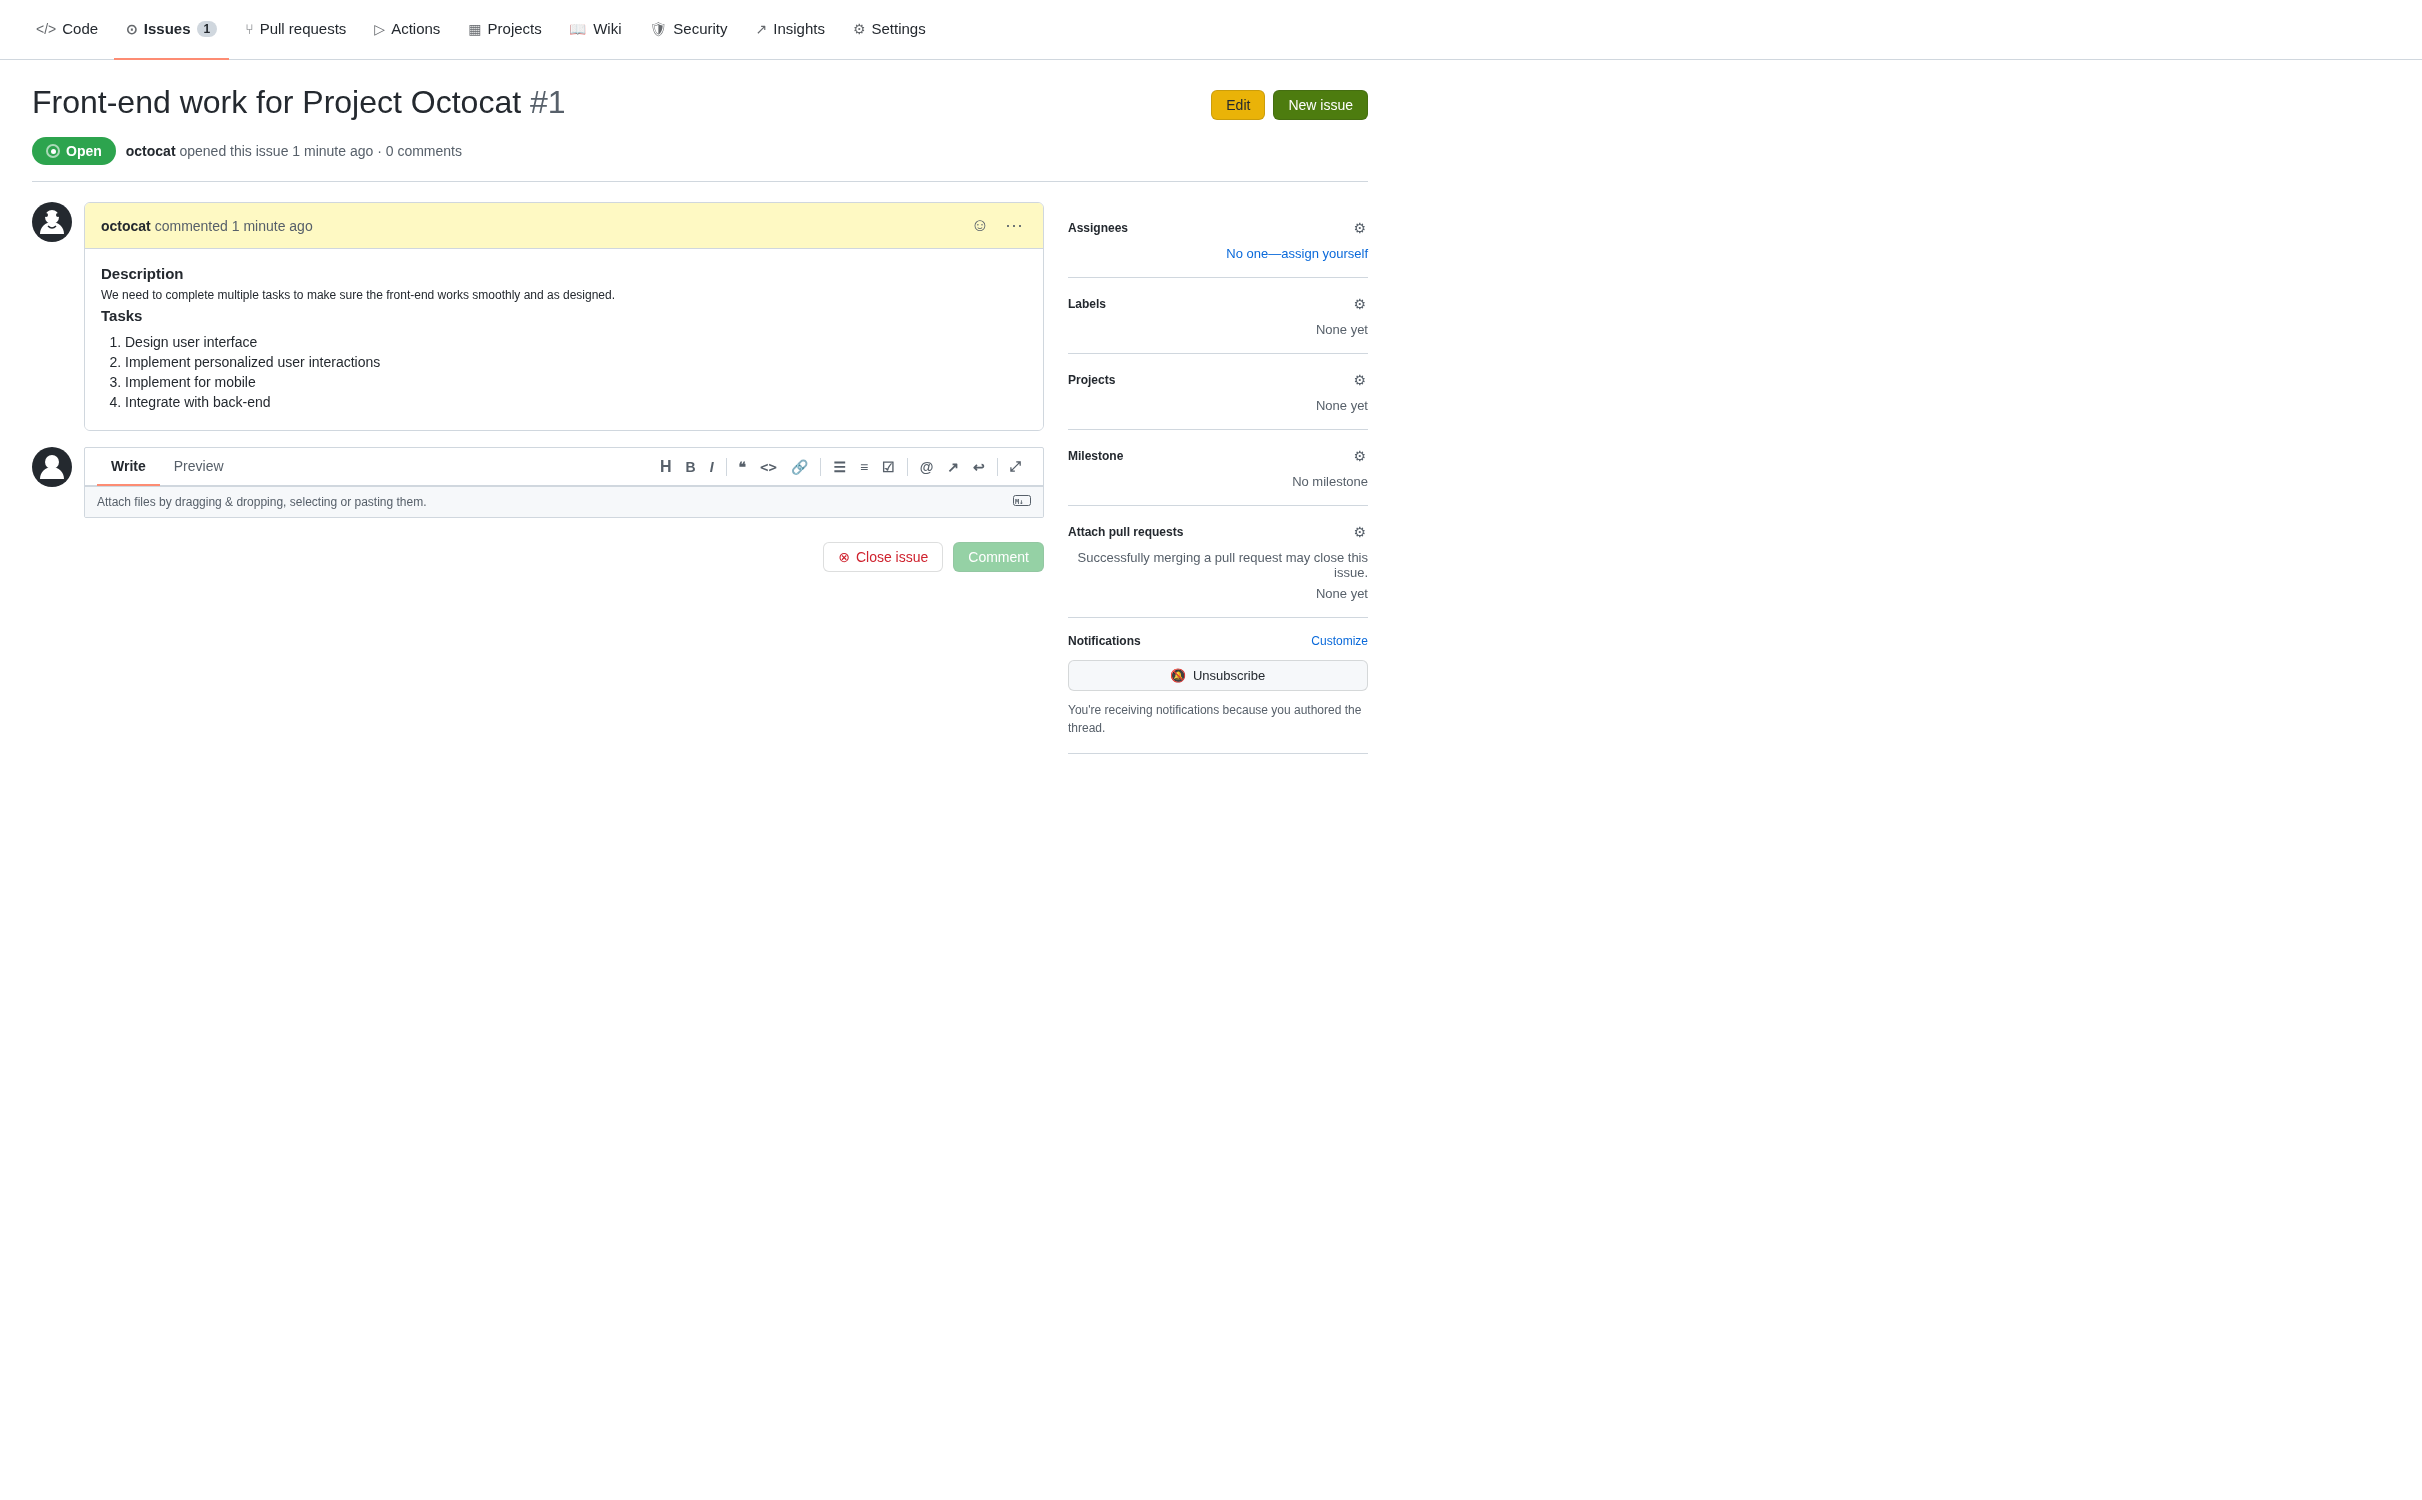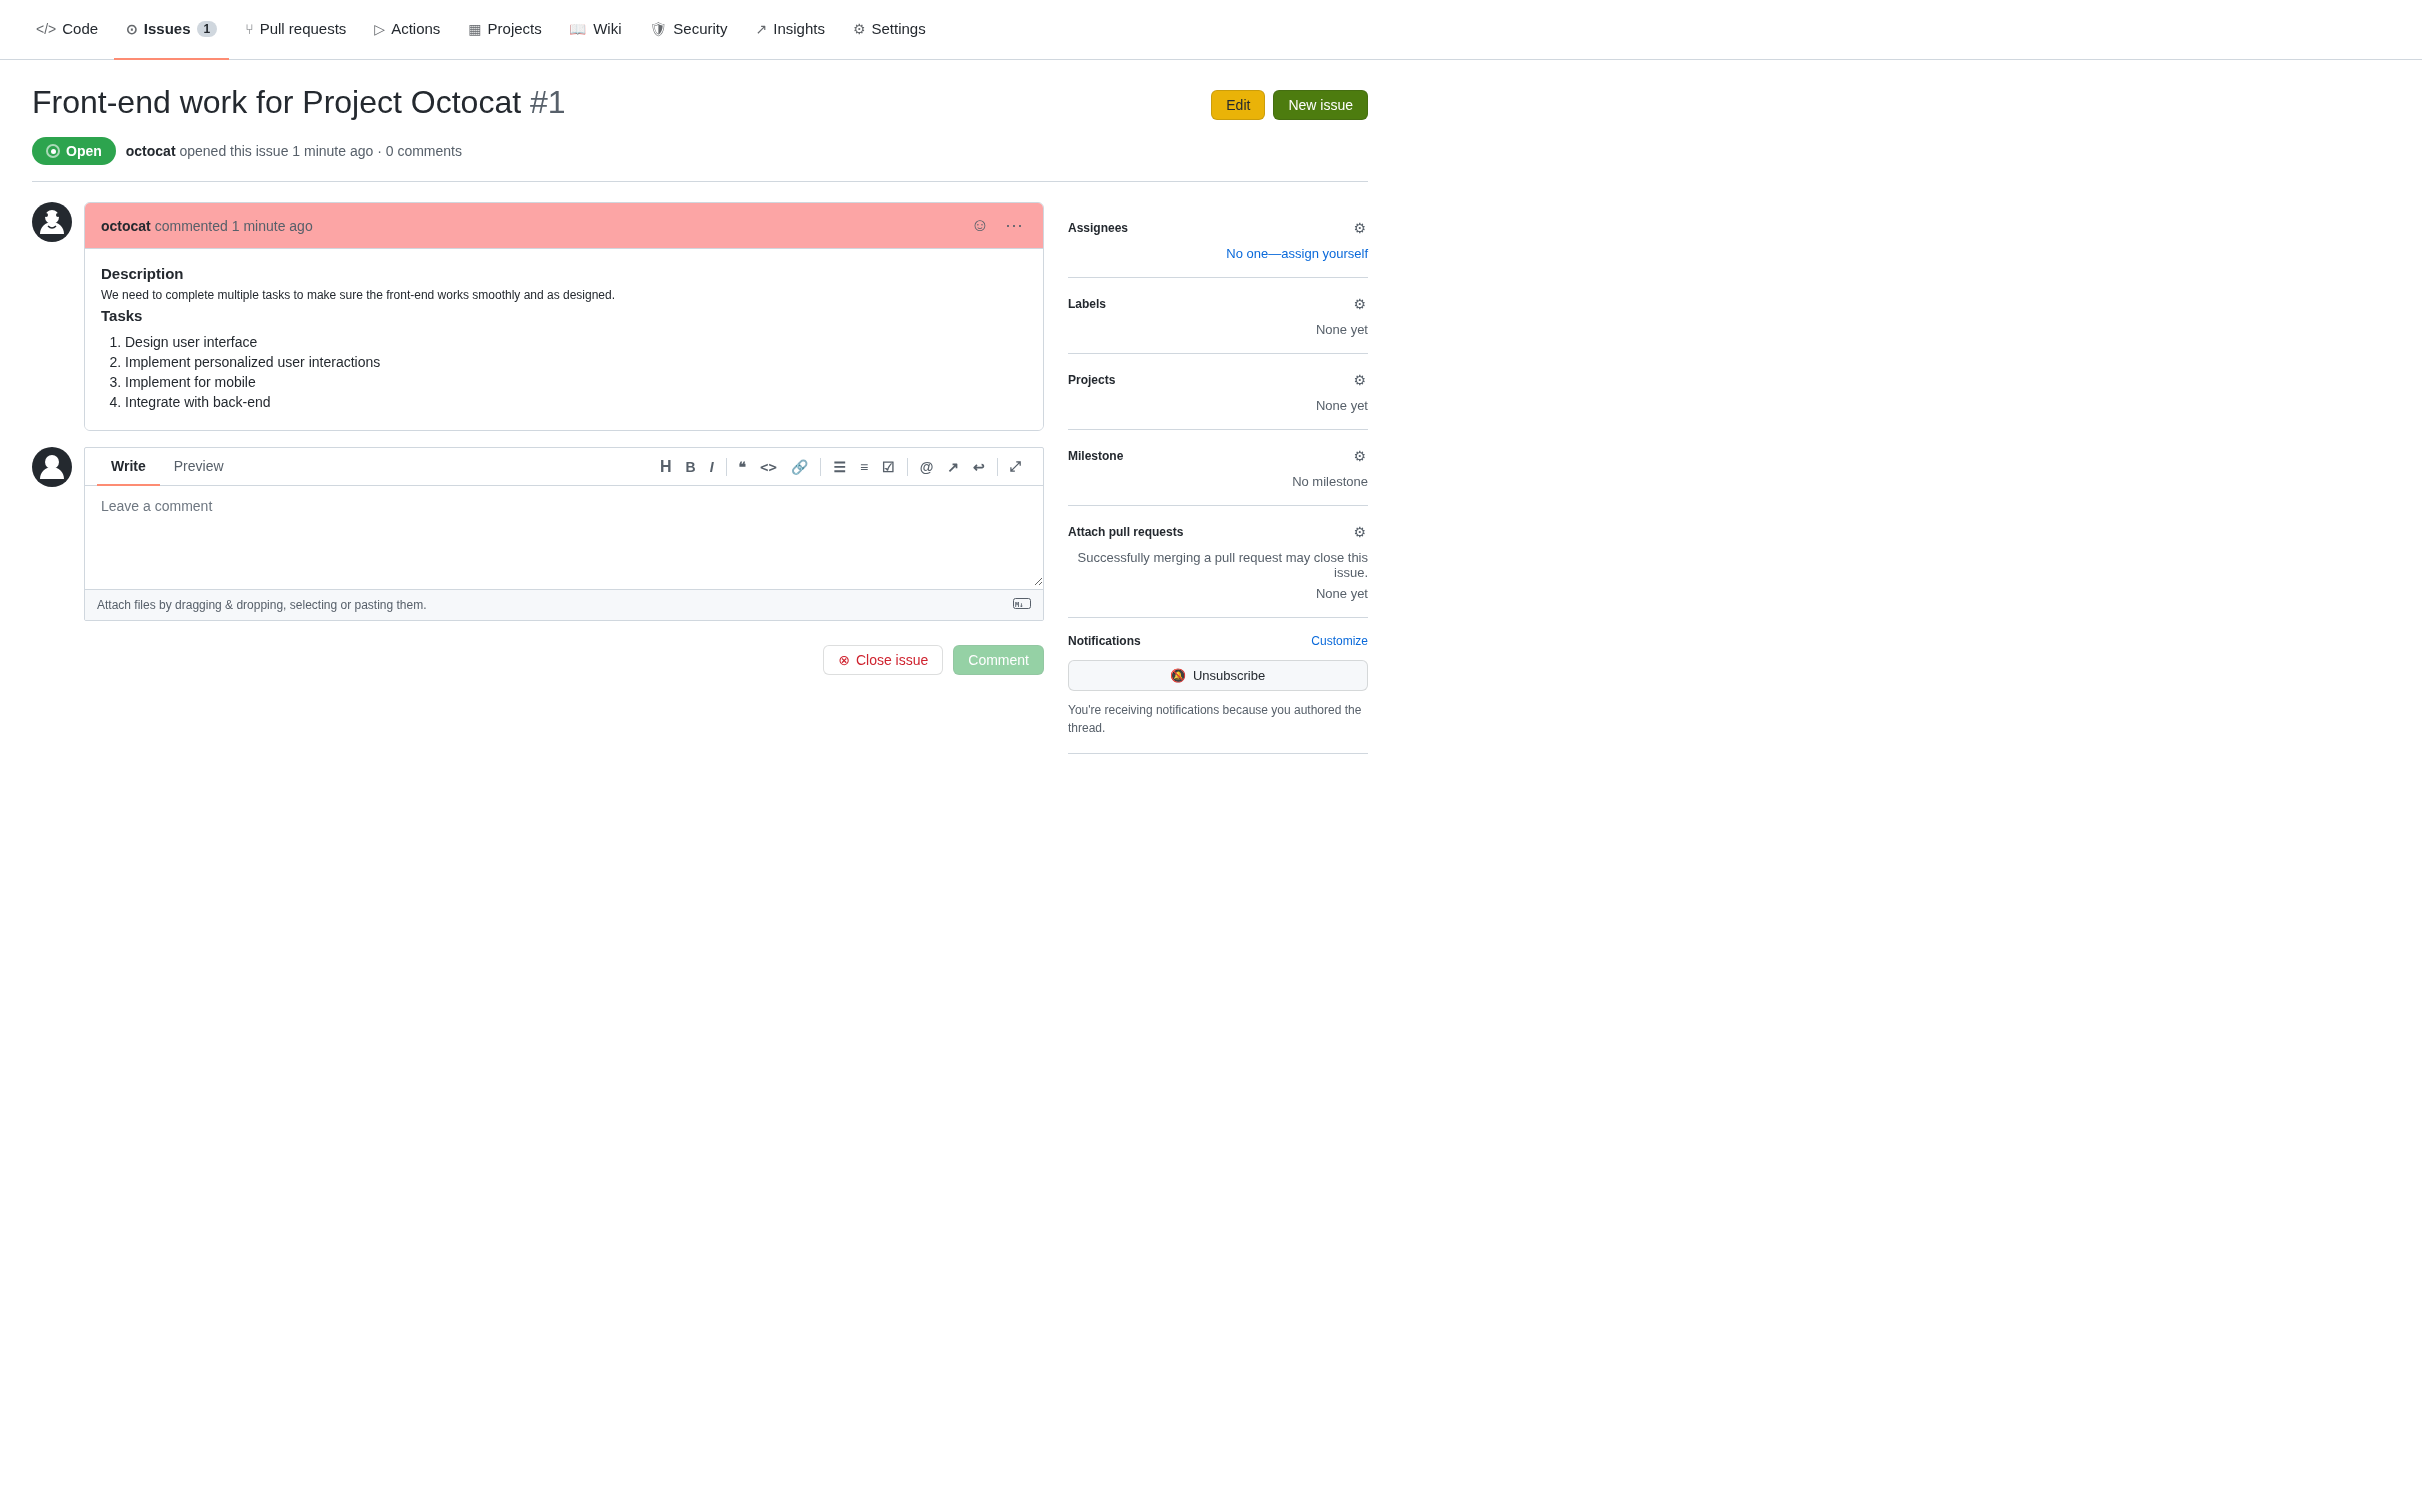--- a/index.html
+++ b/index.html
@@ -166,21 +166,21 @@
       flex: 1;
       border: 1px solid #d0d7de;
       border-radius: 6px;
       overflow: hidden;
     }
     .comment-header {
       display: flex;
       align-items: center;
       justify-content: space-between;
       padding: 10px 16px;
-      background: #fca5a5;
+      background: #fef9c3;
       border-bottom: 1px solid #d0d7de;
     }
     .comment-header-left {
       font-size: 14px;
       color: #57606a;
     }
     .comment-header-left .commenter {
       font-weight: 600;
       color: #24292f;
     }
@@ -549,21 +549,20 @@
                 <button class="toolbar-btn">☑</button>
                 <div class="toolbar-sep"></div>
                 <button class="toolbar-btn">@</button>
                 <button class="toolbar-btn">↗</button>
                 <button class="toolbar-btn">↩</button>
                 <div class="toolbar-sep"></div>
                 <button class="toolbar-btn">⤢</button>
               </div>
             </div>
           </div>
-          <textarea class="reply-textarea" placeholder="Leave a comment" style=""></textarea>
           <div class="reply-footer">
             <span class="reply-footer-text">Attach files by dragging &amp; dropping, selecting or pasting them.</span>
             <span class="md-icon">
               <svg width="18" height="11" viewBox="0 0 18 11" fill="none" xmlns="http://www.w3.org/2000/svg">
                 <rect x="0.5" y="0.5" width="17" height="10" rx="2" stroke="#57606a" fill="none"></rect>
                 <text x="2" y="9" font-size="7" fill="#57606a" font-family="monospace" font-weight="bold">M↓</text>
               </svg>
             </span>
           </div>
         </div>

